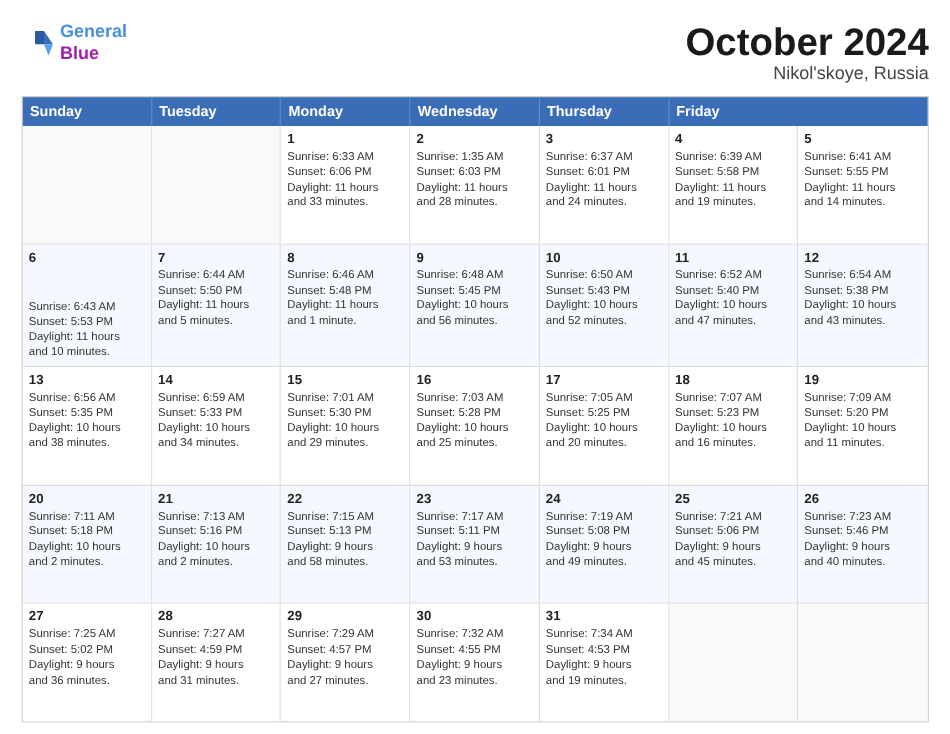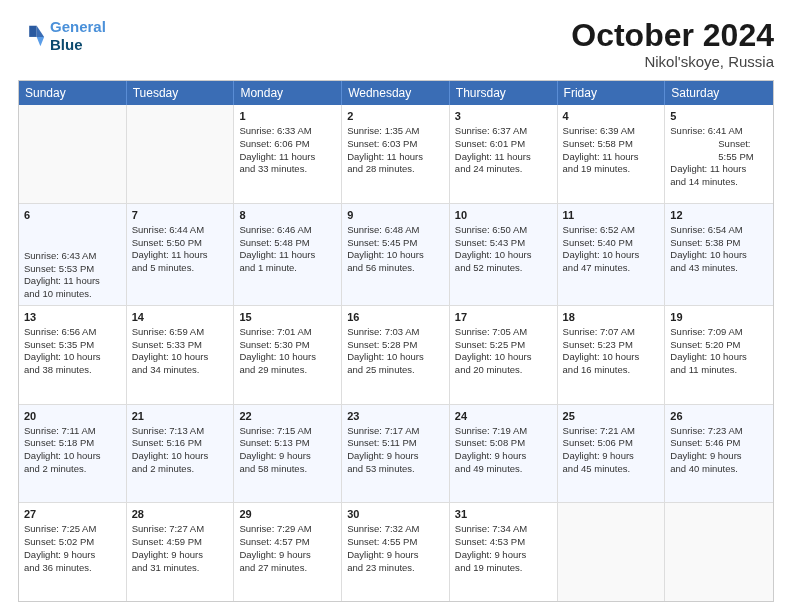--- a/index.html
+++ b/index.html
@@ -61,21 +61,21 @@
       border: 1px solid #ccc;
     }
     .cal-header-row {
       display: grid;
       grid-template-columns: repeat(7, 1fr);
       background: #3a6db5;
     }
     .cal-header-cell {
       color: #fff;
       font-size: 12px;
-      font-weight: normal;
+      font-weight: bold;
       padding: 5px 6px;
       border-right: 1px solid #5a8dd5;
       text-align: left;
     }
     .cal-header-cell:last-child { border-right: none; }
     .cal-body {
       flex: 1;
       display: flex;
       flex-direction: column;
     }
@@ -116,38 +116,37 @@
 <div class="page">
   <div class="header">
     <div class="logo">
       <svg class="logo-icon" viewBox="0 0 30 30">
         <polygon points="20,4 28,16 20,16" fill="#3a6db5"></polygon>
         <polygon points="20,16 28,16 24,26" fill="#5a9de8"></polygon>
         <polygon points="12,4 20,4 20,16 12,16" fill="#2a5aa0"></polygon>
       </svg>
       <div class="logo-text">
         <span>General</span><br>
-        <span style="color:#0c4a6e">Blue</span>
+        <span style="color:#a21caf">Blue</span>
       </div>
     </div>
     <div class="title-block">
       <div class="calendar-title">October 2024</div>
       <div class="calendar-subtitle">Nikol'skoye, Russia</div>
     </div>
   </div>
 
   <div class="calendar">
     <div class="cal-header-row">
     <div class="cal-header-cell">Sunday</div>
         <div class="cal-header-cell">Tuesday</div>
         <div class="cal-header-cell">Monday</div>
         <div class="cal-header-cell">Wednesday</div>
         <div class="cal-header-cell">Thursday</div>
         <div class="cal-header-cell">Friday</div>
-        <div class="cal-header-cell">Saturday</div>
       </div>
     <div class="cal-body">
     <div class="cal-row">
           <div class="cal-cell empty"></div>
           <div class="cal-cell empty"></div>
           <div class="cal-cell">
             <span class="day-num">1</span>
             <span style="display: block;">Sunrise: 6:33 AM</span>
             <span style="display: block;">Sunset: 6:06 PM</span>
             <span style="display: block;">Daylight: 11 hours</span>
@@ -170,21 +169,21 @@
           <div class="cal-cell">
             <span class="day-num">4</span>
             <span style="display: block;">Sunrise: 6:39 AM</span>
             <span style="display: block;">Sunset: 5:58 PM</span>
             <span style="display: block;">Daylight: 11 hours</span>
             <span style="display: block;">and 19 minutes.</span>
           </div>
           <div class="cal-cell">
             <span class="day-num">5</span>
             <span style="display: block;">Sunrise: 6:41 AM</span>
-            <span style="display: block; margin-left: 48px;">Sunset: 5:55 PM</span>
+            <span style="display: block;">Sunset: 5:55 PM</span>
             <span style="display: block;">Daylight: 11 hours</span>
             <span style="display: block;">and 14 minutes.</span>
           </div>
         </div>
         <div class="cal-row">
           <div class="cal-cell">
             <span class="day-num">6</span>
             <span style="display: block; margin-top: 27px;">Sunrise: 6:43 AM</span>
             <span style="display: block;">Sunset: 5:53 PM</span>
             <span style="display: block;">Daylight: 11 hours</span>

